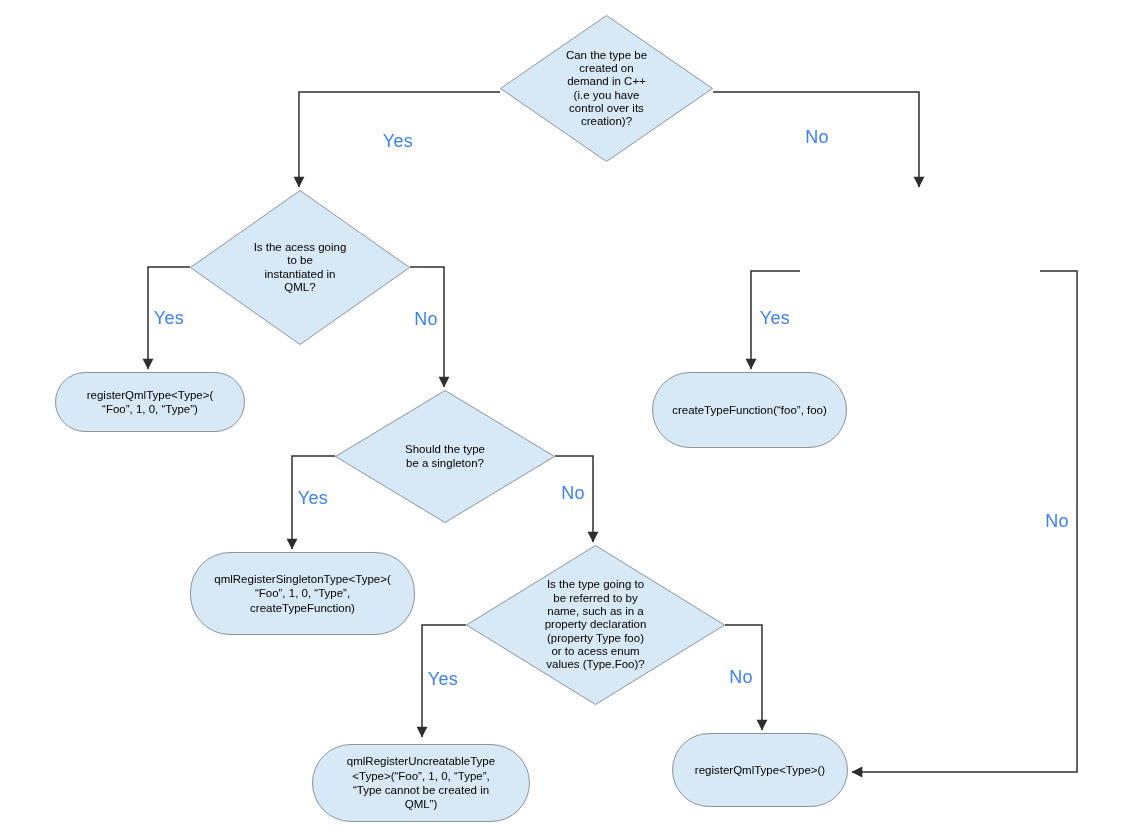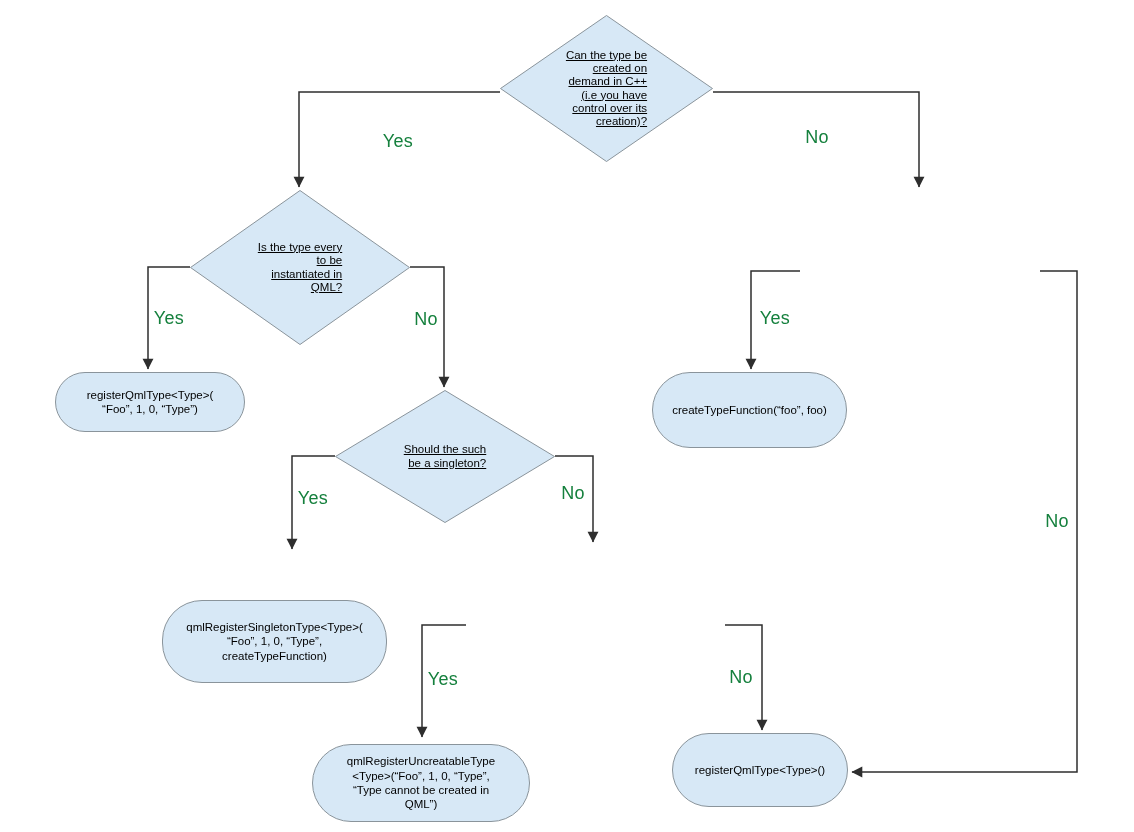--- a/index.html
+++ b/index.html
@@ -12,31 +12,31 @@
   html,body{margin:0;padding:0;background:var(--bg);}
   .canvas{
     position:relative;width:1134px;height:832px;background:var(--bg);
     font-family:"Liberation Sans", sans-serif;color:var(--text);overflow:hidden;
   }
   .layer{position:absolute;left:0;top:0;pointer-events:none;}
   .node{position:absolute;}
   .node > svg{position:absolute;left:0;top:0;}
   .node .label{
     position:absolute;inset:0;display:flex;align-items:center;justify-content:center;
-    text-align:right;white-space:pre-line;font-size:11.5px;line-height:1.16;color:var(--text);text-decoration:underline;
+    text-align:center;white-space:pre-line;font-size:11.5px;line-height:1.16;color:var(--text);
   }
   .shape{fill:var(--node-fill);stroke:var(--node-stroke);stroke-width:1;}
   .box{
     position:absolute;background:var(--node-fill);border:1px solid var(--node-stroke);
     border-radius:40px;display:flex;align-items:center;justify-content:center;
     text-align:center;white-space:pre-line;font-size:11.5px;line-height:1.25;box-sizing:border-box;
   }
   .edge-label{
     position:absolute;transform:translate(-50%,-50%);
-    font-size:18px;color:#15803d;letter-spacing:0.3px;
+    font-size:18px;color:#3b82f6;letter-spacing:0.3px;
   }
   .edge{fill:none;stroke:var(--connector);stroke-width:1.5;}
 </style>
 </head>
 <body>
 
 <div class="canvas">
 
   <svg class="layer" width="1134" height="832">
     <defs>
@@ -65,46 +65,58 @@
 demand in C++
 (i.e you have
 control over its
 creation)?</div>
   </div>
 
   <div class="node" style="left:190px;top:190px;width:220px;height:155px;">
     <svg width="220" height="155">
         <polygon class="shape" points="110,0.5 219.5,77.5 110,154.5 0.5,77.5"></polygon>
       </svg>
-    <div class="label">Is the type every
+    <div class="label">Is the acess going
 to be
 instantiated in
 QML?</div>
   </div>
 
 
   <div class="node" style="left:335px;top:390px;width:220px;height:133px;">
     <svg width="220" height="133">
         <polygon class="shape" points="110,0.5 219.5,66.5 110,132.5 0.5,66.5"></polygon>
       </svg>
-    <div class="label">Should the such
+    <div class="label">Should the type
 be a singleton?</div>
   </div>
 
+  <div class="node" style="left:466px;top:545px;width:259px;height:160px;">
+    <svg width="259" height="160">
+        <polygon class="shape" points="129.5,0.5 258.5,80 129.5,159.5 0.5,80"></polygon>
+      </svg>
+    <div class="label">Is the type going to
+be referred to by
+name, such as in a
+property declaration
+(property Type foo)
+or to acess enum
+values (Type.Foo)?</div>
+  </div>
 
   <div class="box" style="left:55px;top:372px;width:190px;height:60px;">
     <span>registerQmlType&lt;Type&gt;(
 “Foo”, 1, 0, “Type”)</span>
   </div>
 
   <div class="box" style="left:652px;top:372px;width:195px;height:76px;">
     <span>createTypeFunction(“foo”, foo)</span>
   </div>
 
-  <div class="box" style="left:162px;top:552px;width:225px;height:83px;margin-top:48px;">
+  <div class="box" style="left:190px;top:552px;width:225px;height:83px;">
     <span>qmlRegisterSingletonType&lt;Type&gt;(
 “Foo”, 1, 0, “Type”,
 createTypeFunction)</span>
   </div>
 
   <div class="box" style="left:312px;top:744px;width:218px;height:78px;">
     <span>qmlRegisterUncreatableType
 &lt;Type&gt;(“Foo”, 1, 0, “Type”,
 “Type cannot be created in
 QML”)</span>

